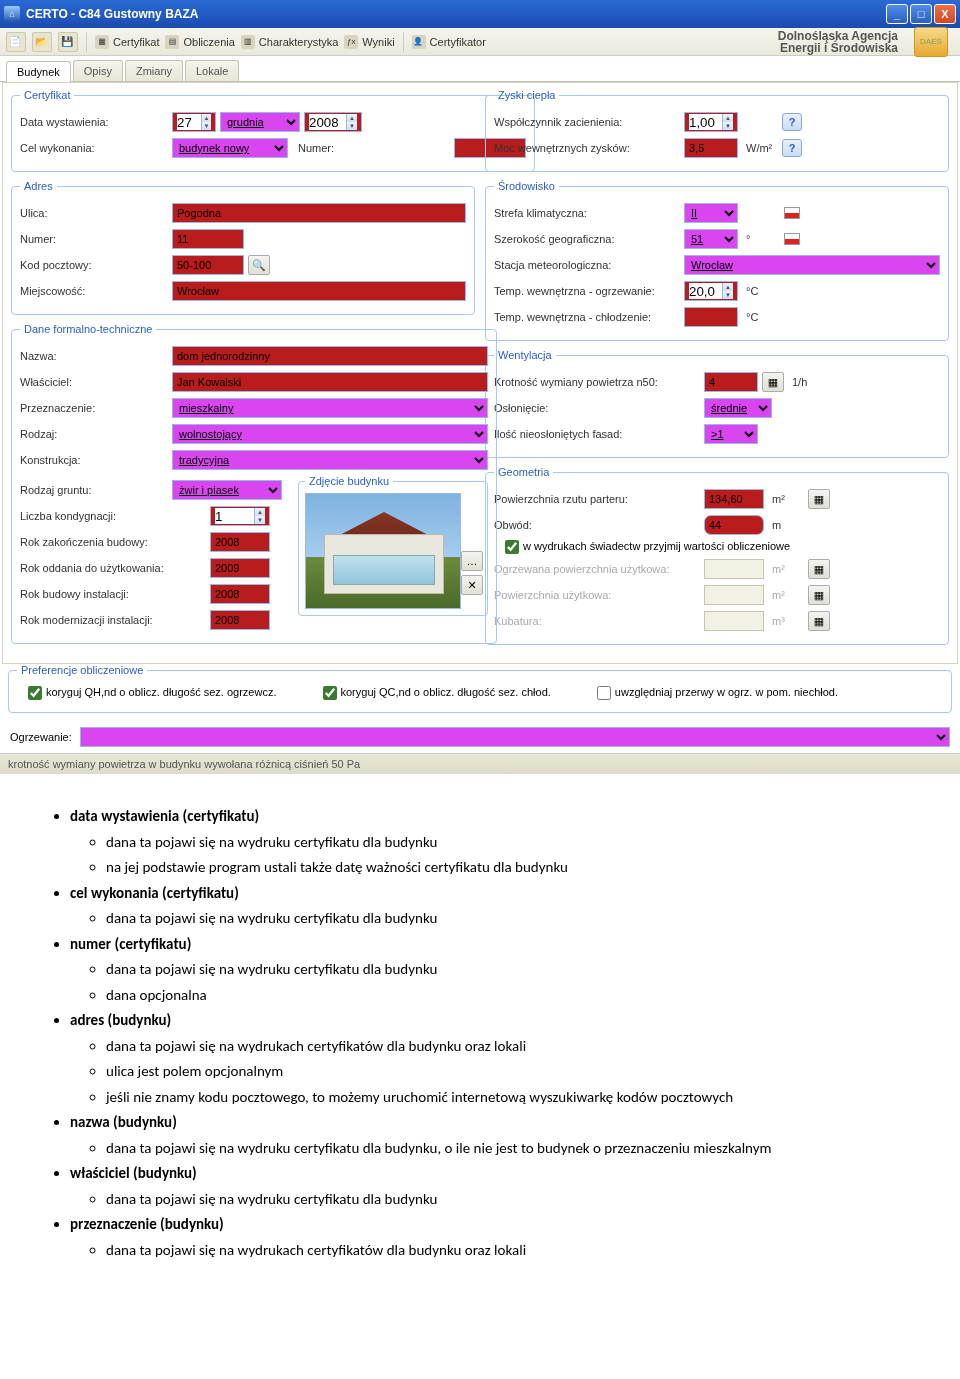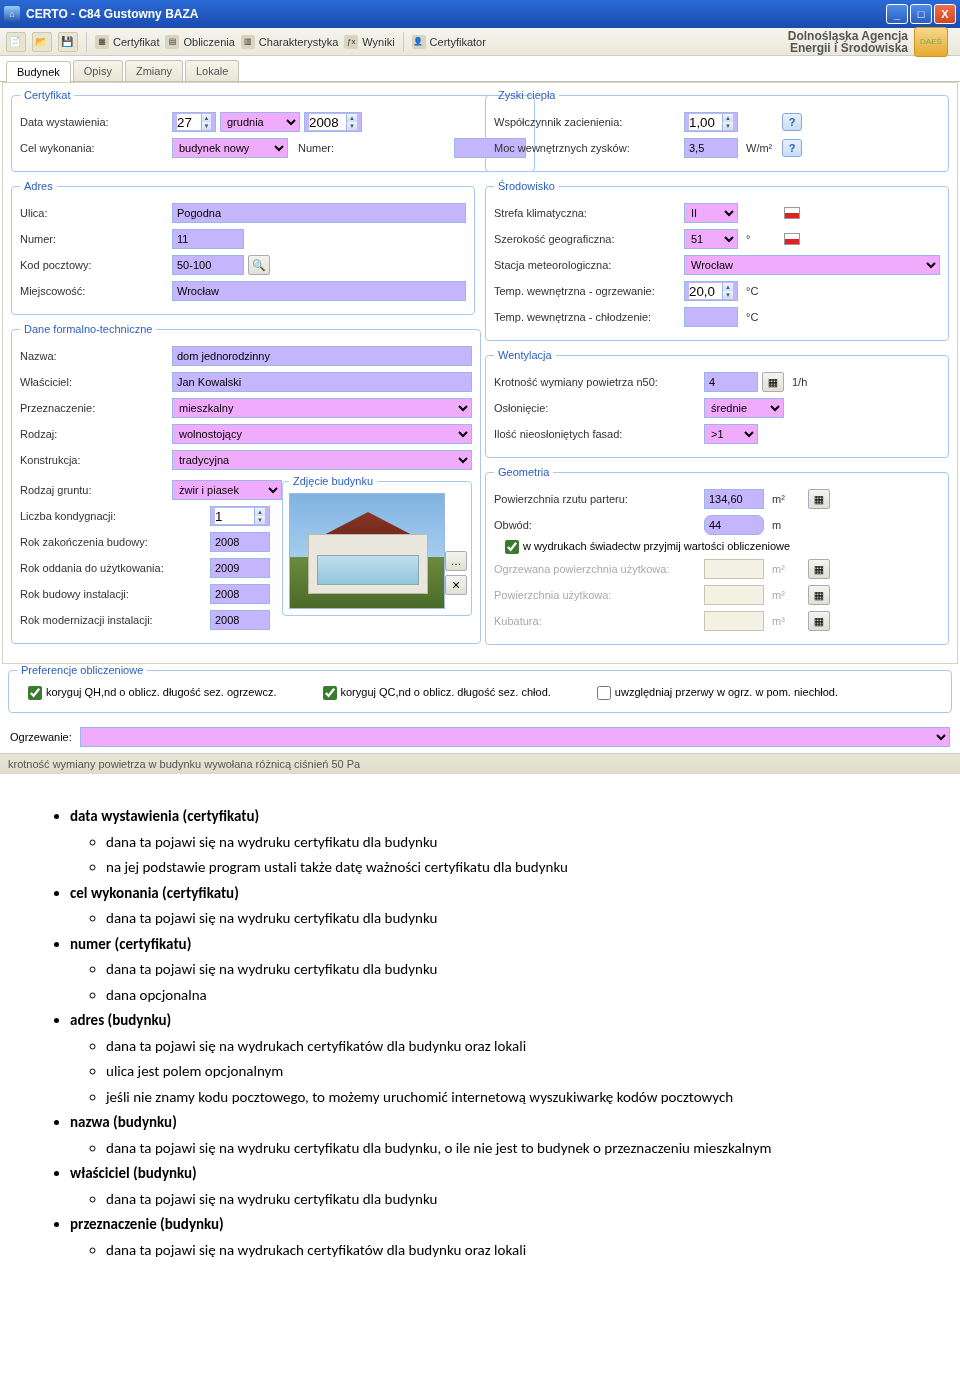--- a/index.html
+++ b/index.html
@@ -17,21 +17,21 @@
   
   .menubar { background: linear-gradient(#f5f5ee,#eae8da); height: 22px; display:flex; align-items:center; padding: 0 6px; gap: 16px; border-bottom:1px solid #ccc; }
   .menubar span { color:#333; }
   
   
   .toolbar { background: linear-gradient(#f5f5ee,#eae8da); height: 28px; display:flex; align-items:center; padding: 0 6px; gap: 6px; border-bottom:1px solid #ccc; }
   .toolbar .tbtn { width:20px;height:20px;background:#e8e4d0;border:1px solid #cbc8b0;border-radius:2px;display:inline-flex;align-items:center;justify-content:center;font-size:10px; }
   .toolbar .sep { width:1px;height:20px;background:#ccc;margin:0 2px; }
   .toolbar .tlink { display:inline-flex;align-items:center;gap:4px;color:#333; }
   .toolbar .tlink .ti { width:14px;height:14px;background:#d8d4c0;border-radius:2px;display:inline-flex;align-items:center;justify-content:center;font-size:8px; }
-  .brand { margin-left:auto; display:flex;align-items:center;gap:6px; padding-right:6px;justify-content:flex-end; }
+  .brand { margin-left:auto; display:flex;align-items:center;gap:16px; padding-right:6px;justify-content:flex-end; }
   .brand-text { text-align:right;line-height:1;color:#555;font-weight:bold;font-size:12px;}
   .brand-icon { width:34px;height:30px;background:linear-gradient(#f7d88a,#e8a830);border:1px solid #cc9820;border-radius:3px;display:flex;align-items:center;justify-content:center;font-size:8px;color:#7a5; }
   
   
   .tabstrip { background:#fff; padding: 4px 6px 0 6px; border-bottom:1px solid #c4c3b3; display:flex; gap:2px; }
   .tab { padding:4px 10px; border:1px solid #c4c3b3; border-bottom:none; background:linear-gradient(#f5f4ea,#e8e6d6); border-radius:3px 3px 0 0; color:#555; }
   .tab.active { background:#fff; font-weight:normal; color:#000; position:relative; top:1px; }
   
   
   .mainpanel { background:#fff; padding:6px 8px 10px 8px; display:flex; gap:10px; border:1px solid #d4d2c0; margin:0 2px; }
@@ -39,28 +39,28 @@
   
   fieldset { border:1px solid #a8c8f0; border-radius:4px; padding:6px 8px 8px 8px; margin-bottom:8px; }
   legend { color:#2a5fc0; padding:0 4px; font-size:11px; }
   
   .row { display:flex; align-items:center; margin:4px 0; min-height:22px; }
   .row label { width:152px; color:#333; }
   .row.wide label { width:190px; }
   .row .val { flex:1; display:flex; align-items:center; gap:4px; }
   .row .unit { width:36px; color:#333; padding-left:4px; }
   
-  input.text, select.sel, .spin { font:inherit; height:20px; padding:1px 4px; border:1px solid #99b8e8; background:#c4b5fd; }
+  input.text, select.sel, .spin { font:inherit; height:20px; padding:1px 4px; border:1px solid #99b8e8; background:#b91c1c; }
   input.text { }
   select.sel { padding:0 2px; }
   .spin { display:flex; width:54px; }
   .spin input { border:none;width:100%;outline:none; }
   .arrow { width:14px; display:flex;flex-direction:column;border-left:1px solid #99b8e8; }
   .arrow span { flex:1;display:flex;align-items:center;justify-content:center;font-size:6px;background:linear-gradient(#eef3fb,#d0dff2);color:#456; cursor:pointer; }
-  select.sel { background:#f0abfc; }
+  select.sel { background:#d946ef;text-decoration:underline; }
   input.text:disabled, .disabled-input { background:#f3f1e4; color:#aaa; border-color:#c7c5b0;}
   
   .iconbtn { width:22px;height:20px;border:1px solid #aab;background:linear-gradient(#f4f4f0,#e0e0d4);border-radius:2px;display:inline-flex;align-items:center;justify-content:center;font-size:11px; cursor:pointer;}
   .help { width:20px;height:18px;border:1px solid #88a8d8;background:linear-gradient(#e8f0fb,#c8ddf6);border-radius:3px;color:#2a5fc0;font-weight:bold;display:inline-flex;align-items:center;justify-content:center;font-size:11px; }
   .flag { width:20px;height:18px;display:inline-flex;align-items:center;justify-content:center; }
   .flag-pl { width:16px;height:12px;position:relative;border:1px solid #999; }
   .flag-pl::before{content:"";position:absolute;top:0;left:0;right:0;height:50%;background:#fff;}
   .flag-pl::after{content:"";position:absolute;bottom:0;left:0;right:0;height:50%;background:#d22;}
   
   .photo-fs { position:relative; }
@@ -241,21 +241,21 @@
               <select class="sel" style="flex:1"><option>wolnostojący</option></select>
             </div>
           </div>
         <div class="row">
             <label>Konstrukcja:</label>
           <div class="val">
               <select class="sel" style="flex:1"><option>tradycyjna</option></select>
             </div>
           </div>
 
-        <div style="display:flex;gap:0;align-items:flex-start">
+        <div style="display:flex;gap:16px;align-items:flex-start">
           <div style="flex:1">
             <div class="row">
                 <label>Rodzaj gruntu:</label>
               <div class="val">
                   <select class="sel" style="width:110px"><option>żwir i piasek</option></select>
                 </div>
               </div>
             <div class="row wide">
                 <label>Liczba kondygnacji:</label>
               <div class="val">
@@ -401,21 +401,21 @@
               <input class="text" style="width: 54px;" value="4">
             <span class="iconbtn">
                 <span>▦</span>
               </span>
             <span class="unit">1/h</span>
             </div>
           </div>
         <div class="row wide">
             <label style="width:210px">Osłonięcie:</label>
           <div class="val">
-              <select class="sel" style="width:80px"><option>średnie</option></select>
+              <select class="sel" style="width:68px"><option>średnie</option></select>
             </div>
           </div>
         <div class="row wide">
             <label style="width:210px">Ilość nieosłoniętych fasad:</label>
           <div class="val">
               <select class="sel" style="width:54px"><option>&gt;1</option></select>
             </div>
           </div>
       </fieldset>
 

